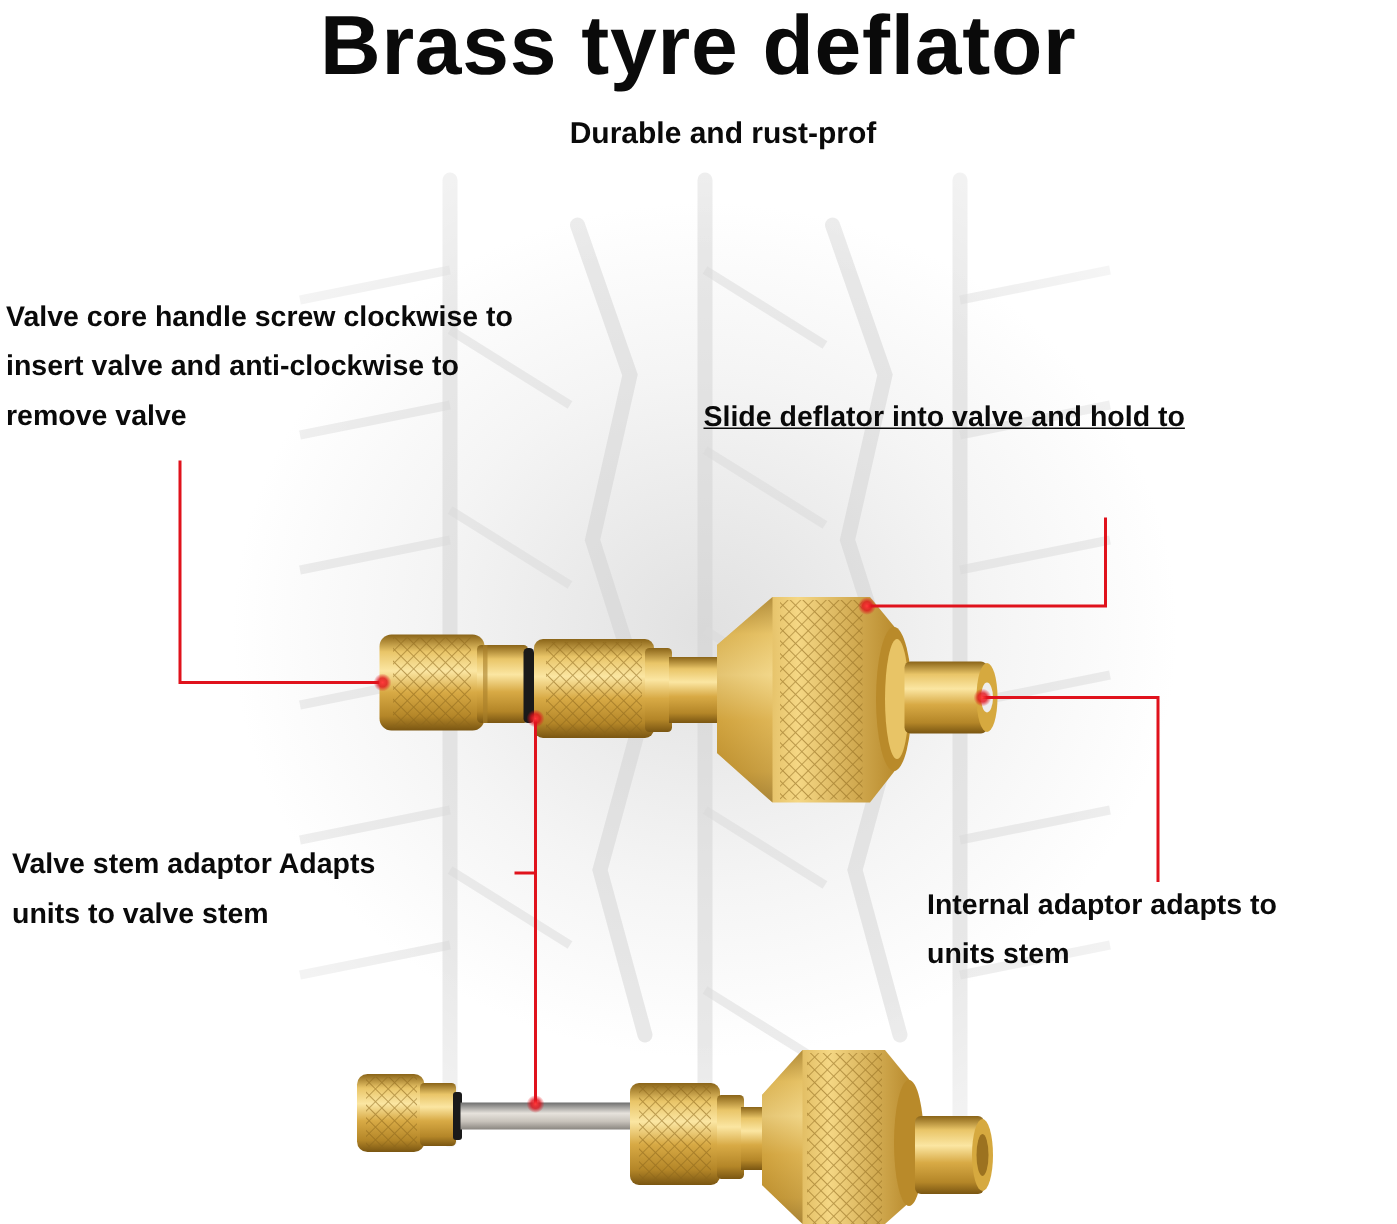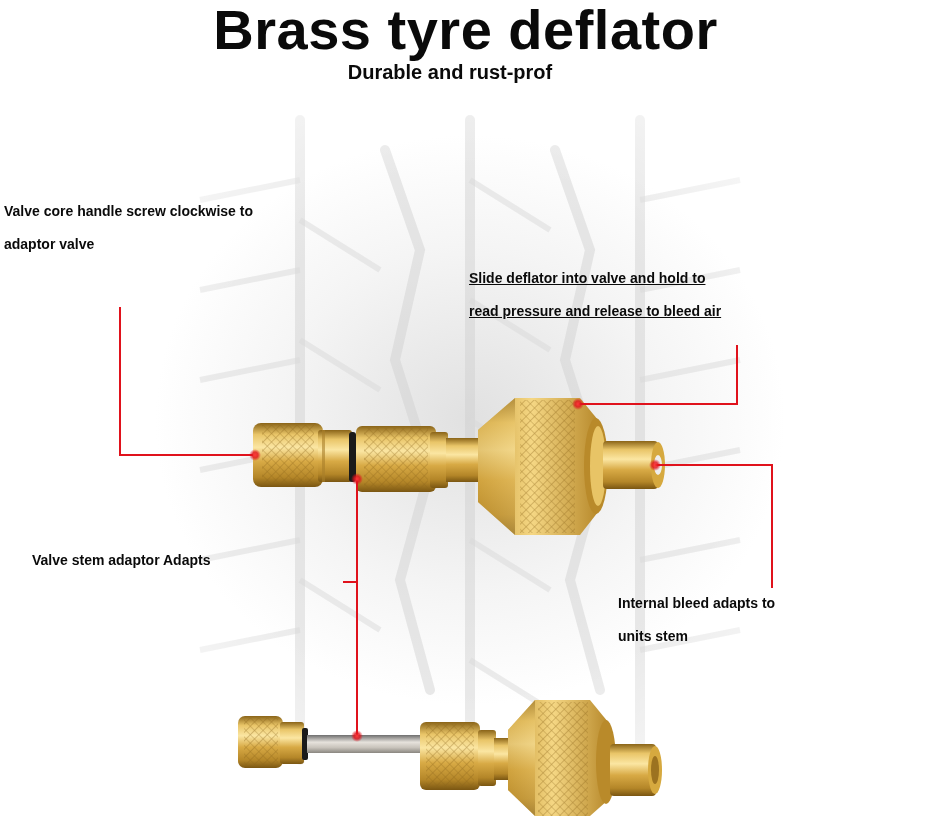--- a/index.html
+++ b/index.html
@@ -13,31 +13,31 @@
     position:absolute; left:0; top:0; width:931px; height:816px;
     background:
       radial-gradient(ellipse 420px 380px at 470px 420px, rgba(200,200,200,0.55) 0%, rgba(225,225,225,0.35) 45%, rgba(255,255,255,0) 75%);
   }
   .tread { position:absolute; left:0; top:0; }
   .title {
     position:absolute; left:0; width:931px; top:-2px; text-align:center;
     font-size:56px; font-weight:bold; letter-spacing:0.5px; line-height:64px;
   }
   .subtitle {
-    position:absolute; left:0; width:900px; top:58px; text-align:center;
-    font-size:20px; font-weight:bold; line-height:28px;
+    position:absolute; left:0; width:900px; top:75px; text-align:center;
+    font-size:20px; font-weight:bold; line-height:28px;padding-left:32px;
   }
   .callout {
-    position:absolute; font-size:14px; font-weight:bold; line-height:33px;
+    position:absolute; font-size:19px; font-weight:bold; line-height:33px;
     white-space:nowrap;
   }
   .callout div { display:block; }
   #c1 { left:4px; top:195px; }
   #c2 { left:469px; top:262px;text-decoration:underline; }
-  #c3 { left:8px; top:544px;margin-left:24px; }
+  #c3 { left:8px; top:560px; }
   #c4 { left:618px; top:587px; }
   .overlay { position:absolute; left:0; top:0; }
 </style>
 </head>
 <body>
 
 <div class="bg"></div>
 
 <svg class="tread" width="931" height="816" viewBox="0 0 931 816">
   <g stroke="#cfcfcf" stroke-width="10" fill="none" opacity="0.45" stroke-linecap="round">
@@ -76,31 +76,32 @@
       <stop offset="1" stop-color="#fff" stop-opacity="1"></stop>
     </radialGradient>
   </defs>
 </svg>
 
 <div class="title">Brass tyre deflator</div>
 <div class="subtitle">Durable and rust-prof</div>
 
 <div class="callout" id="c1">
   <div>Valve core handle screw clockwise to</div>
-  <div>adaptor valve</div>
+  <div>insert valve and anti-clockwise to</div>
+  <div>remove valve</div>
 </div>
 <div class="callout" id="c2">
   <div>Slide deflator into valve and hold to</div>
-  <div>read pressure and release to bleed air</div>
 </div>
 <div class="callout" id="c3">
   <div>Valve stem adaptor Adapts</div>
+  <div>units to valve stem</div>
 </div>
 <div class="callout" id="c4">
-  <div>Internal bleed adapts to</div>
+  <div>Internal adaptor adapts to</div>
   <div>units stem</div>
 </div>
 
 <svg class="overlay" width="931" height="816" viewBox="0 0 931 816">
   <defs>
     <linearGradient id="brassV" x1="0" y1="0" x2="0" y2="1">
       <stop offset="0" stop-color="#8a6418"></stop>
       <stop offset="0.18" stop-color="#e9c568"></stop>
       <stop offset="0.38" stop-color="#fbe6a2"></stop>
       <stop offset="0.6" stop-color="#d8aa45"></stop>

